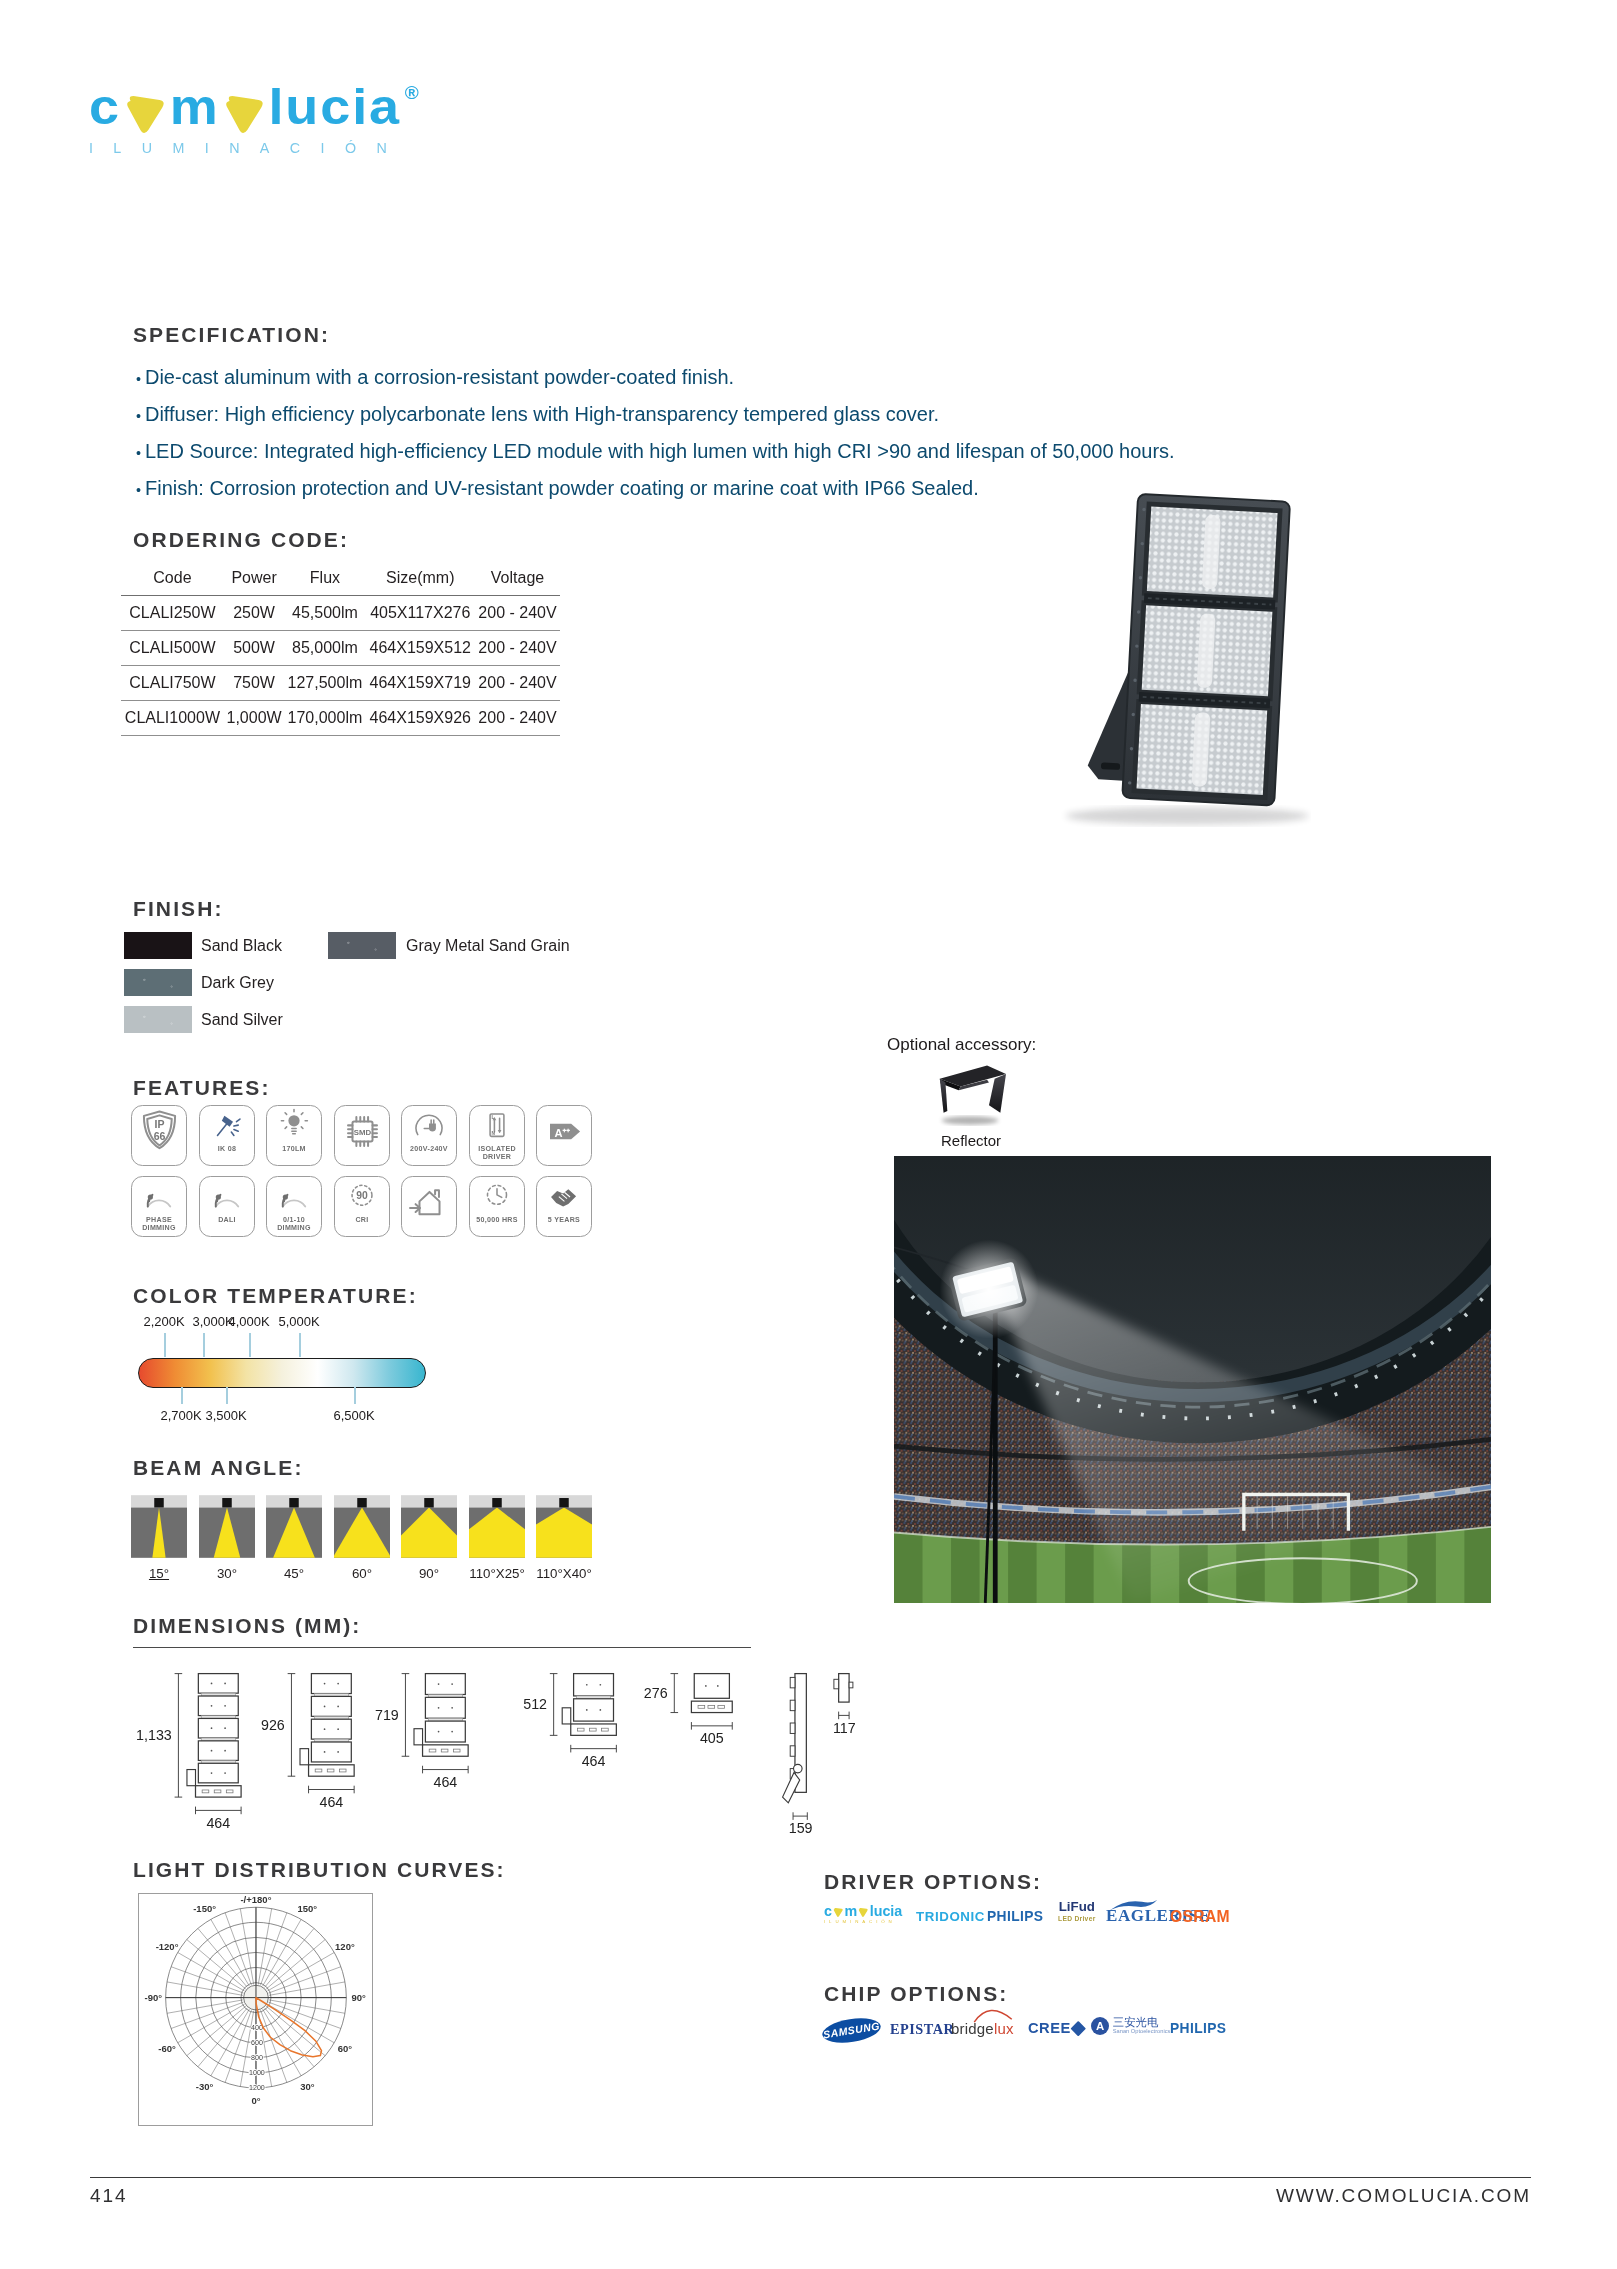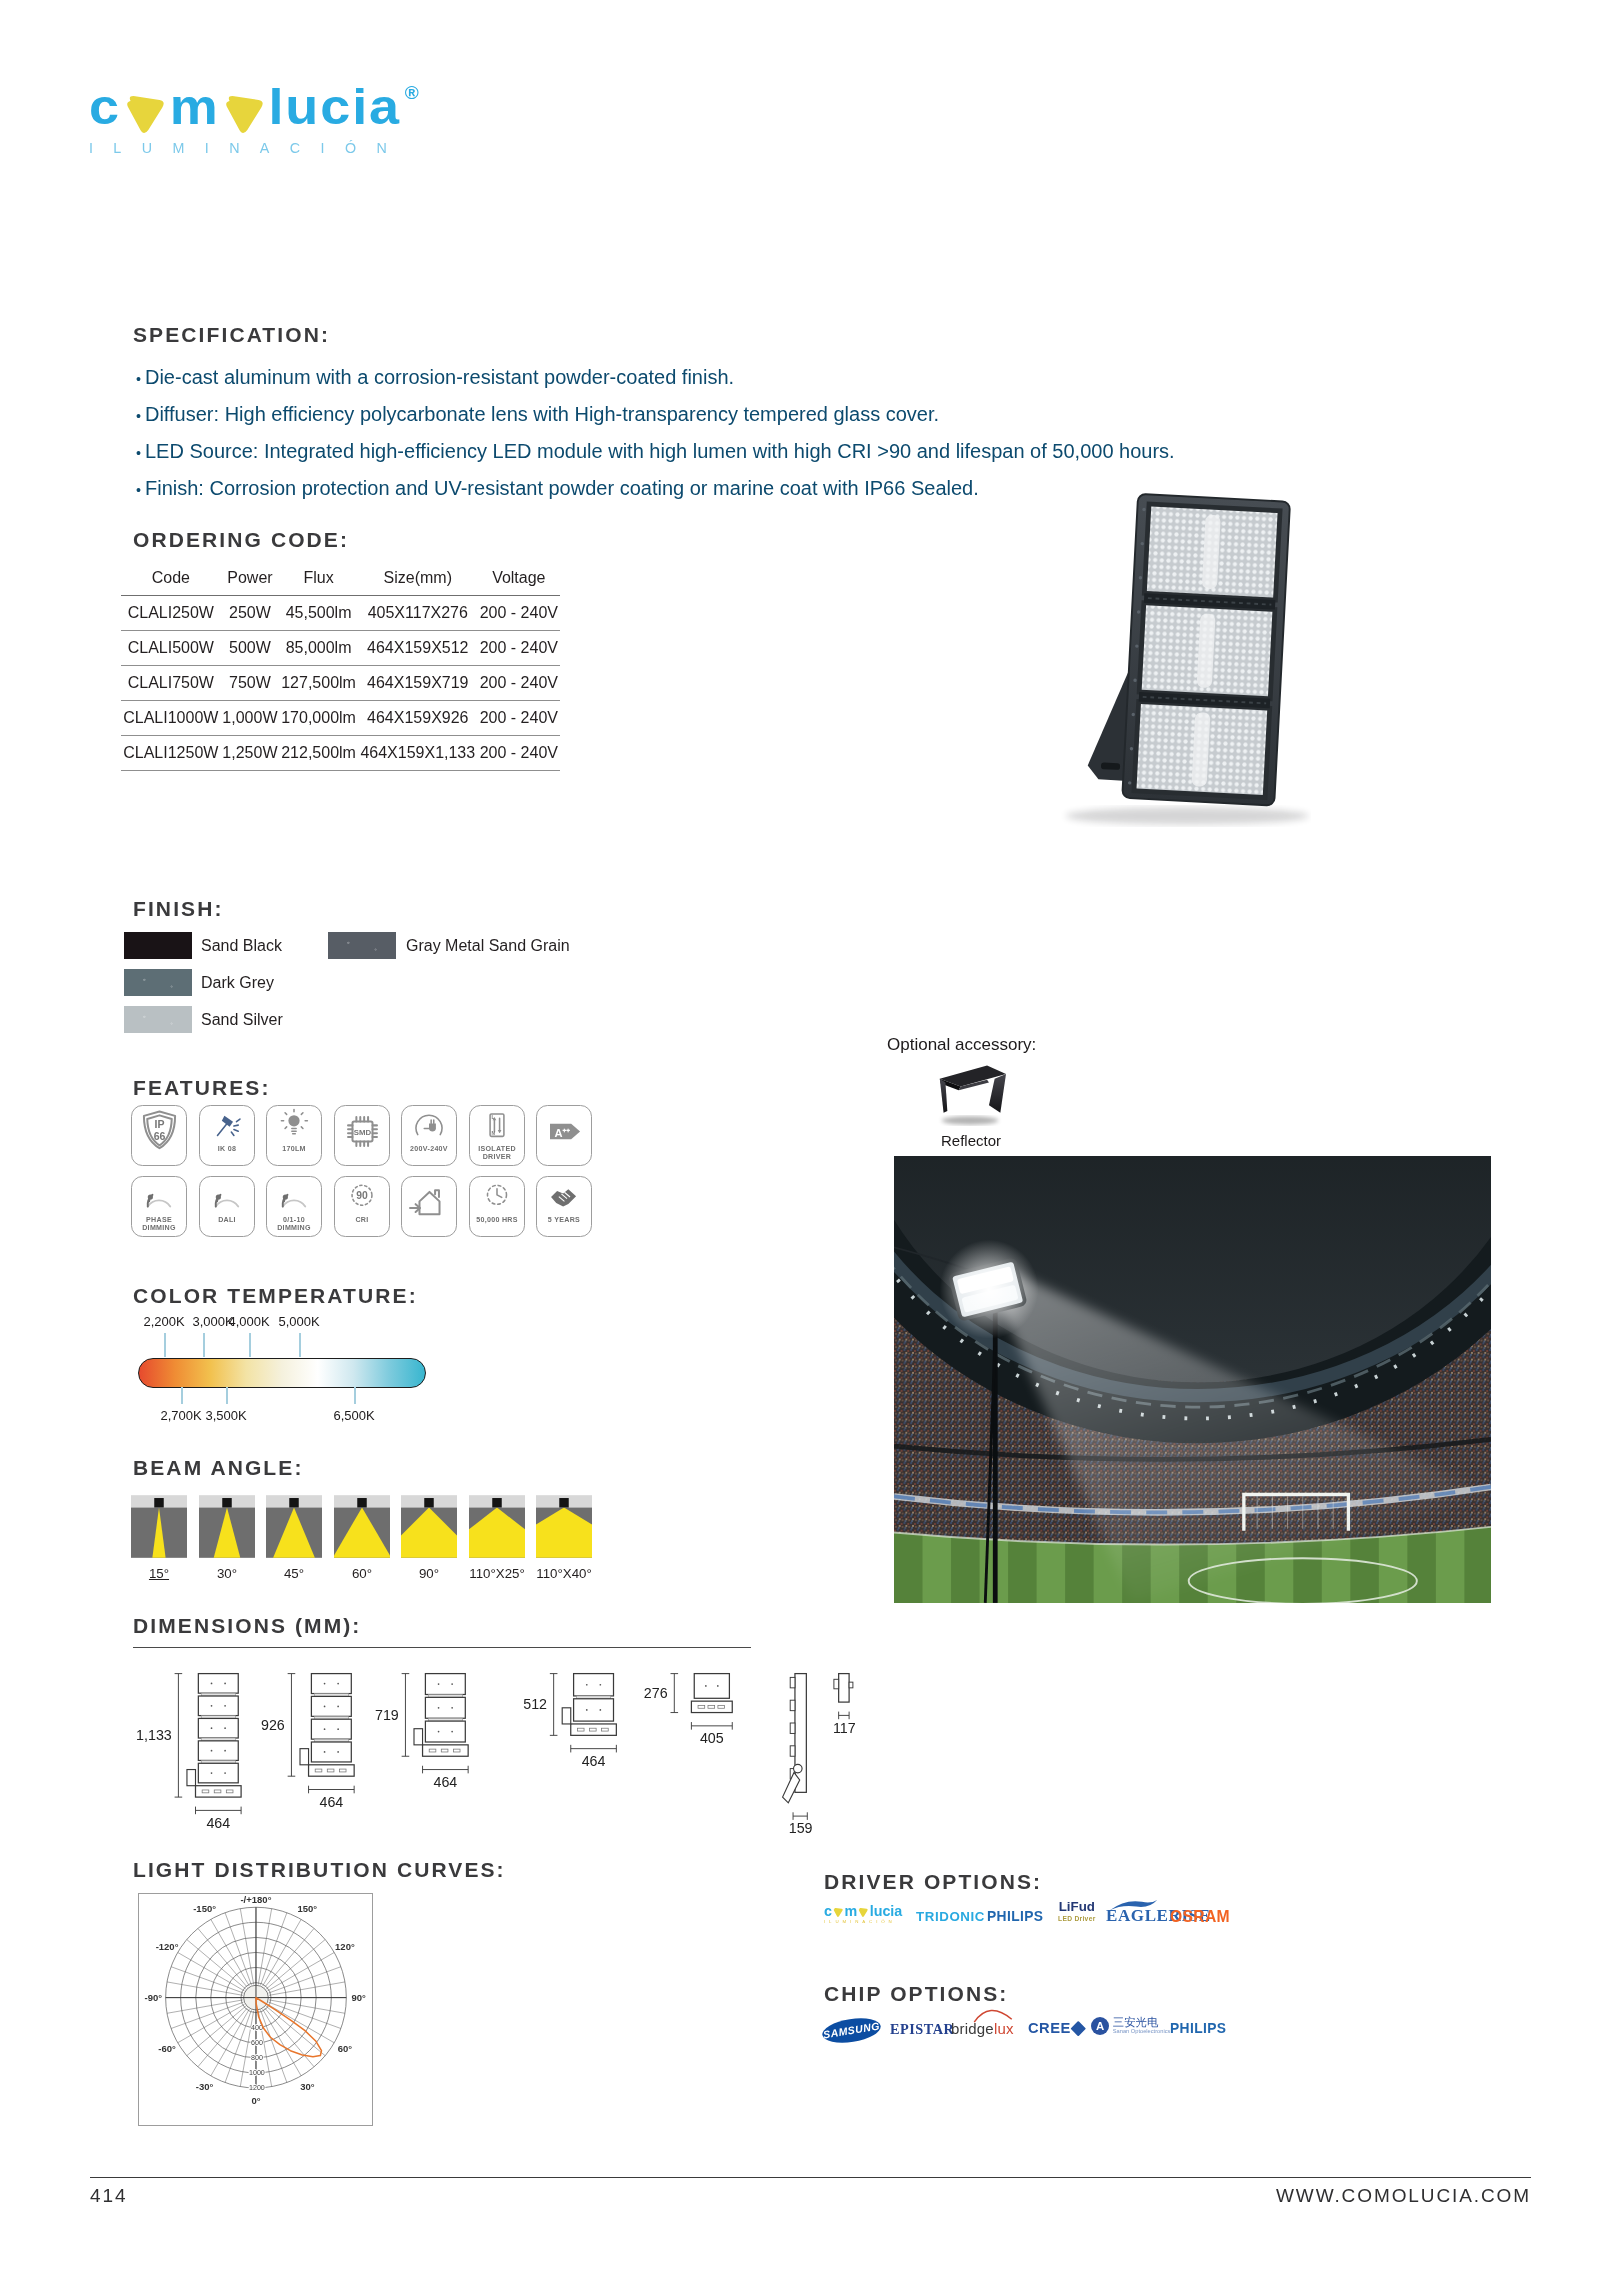--- a/index.html
+++ b/index.html
@@ -137,27 +137,20 @@
           <td>750W</td>
           <td>127,500lm</td>
           <td>464X159X719</td>
           <td>200 - 240V</td>
         </tr>
         <tr>
           <td>CLALI1000W</td>
           <td>1,000W</td>
           <td>170,000lm</td>
           <td>464X159X926</td>
-          <td>200 - 240V</td>
-        </tr>
-        <tr>
-          <td>CLALI1250W</td>
-          <td>1,250W</td>
-          <td>212,500lm</td>
-          <td>464X159X1,133</td>
           <td>200 - 240V</td>
         </tr>
       </tbody>
   </table>
 
   <div class="abs" style="left:1054px;top:485px;">
     <svg width="257" height="348" viewBox="0 0 270 366">
       <defs>
         <pattern id="ledDots" width="7" height="7" patternUnits="userSpaceOnUse">
           <rect width="7" height="7" fill="#c6cbcf"></rect>

